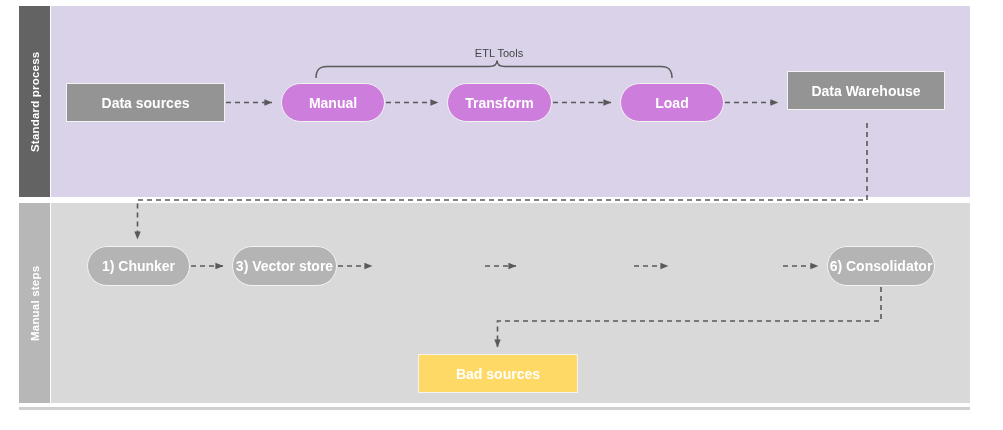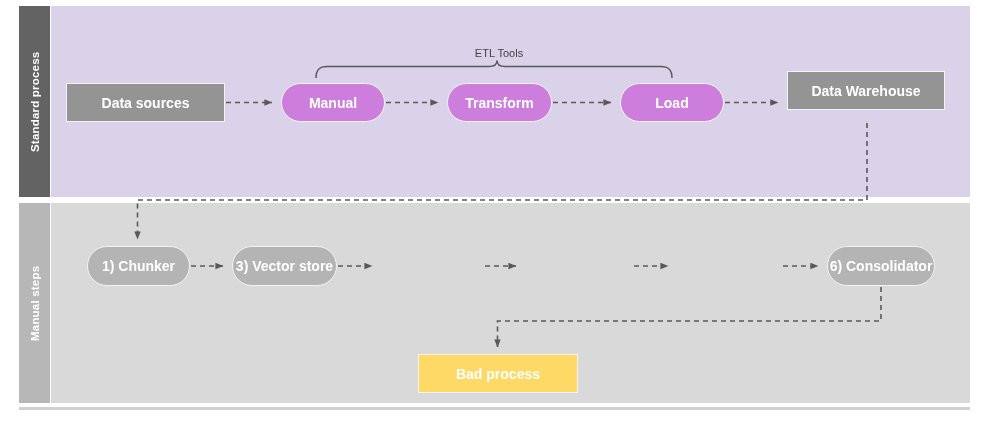--- a/index.html
+++ b/index.html
@@ -103,17 +103,17 @@
 
   <div class="node rect" id="n-data-sources">Data sources</div>
   <div class="node pill-pink" id="n-extract">Manual</div>
   <div class="node pill-pink" id="n-transform">Transform</div>
   <div class="node pill-pink" id="n-load">Load</div>
   <div class="node rect" id="n-warehouse">Data Warehouse</div>
 
   <div class="node pill-grey" id="n-chunker">1) Chunker</div>
   <div class="node pill-grey" id="n-vector-store">3) Vector store</div>
   <div class="node pill-grey" id="n-consolidator">6) Consolidator</div>
-  <div class="node rect-yellow" id="n-bad-output">Bad process</div>
+  <div class="node rect-yellow" id="n-bad-output">Bad sources</div>
 
   <div class="footer-rule"></div>
 
 </div>
 
 </body></html>

